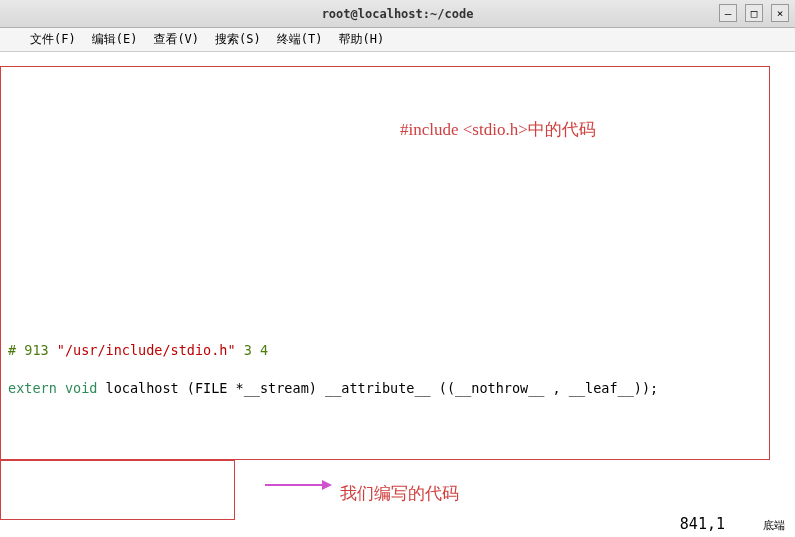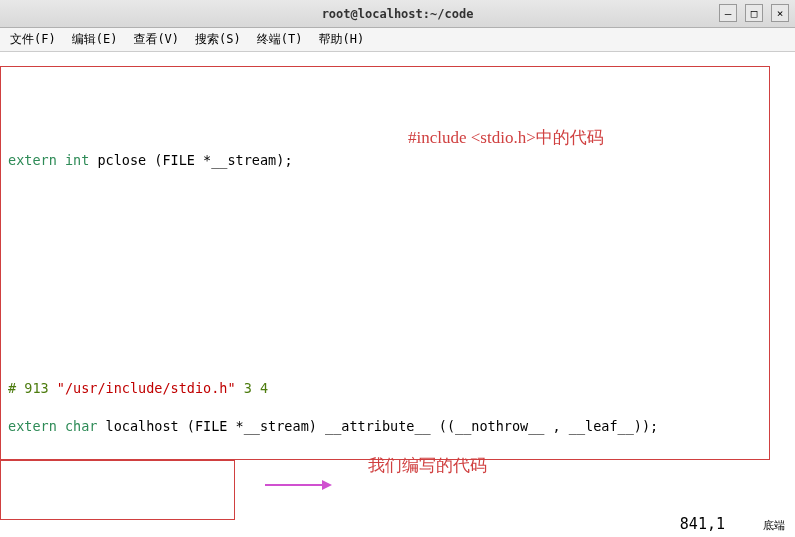--- a/index.html
+++ b/index.html
@@ -23,21 +23,21 @@
 }
 .title { font-weight: bold; font-size: 12px; color: #333; }
 .winbtns { position: absolute; right: 6px; top: 4px; display: flex; gap: 8px; }
 .winbtn { width: 18px; height: 18px; border: 1px solid #999; display: flex; align-items: center; justify-content: center; font-size: 11px; cursor: pointer; background: #e8e8e8; }
 .menubar {
   height: 24px;
   background: #f5f5f5;
   border-bottom: 1px solid #ccc;
   display: flex;
   align-items: center;
-  padding: 0 4px;
+  padding: 0 24px;
   gap: 4px;
   font-size: 12px;
 }
 .menuitem { padding: 2px 6px; cursor: pointer; }
 .editor {
   position: relative;
   padding: 4px 8px;
   font-size: 13.5px;
   line-height: 19px;
   white-space: pre;
@@ -100,48 +100,47 @@
   <span class="menuitem">编辑(E)</span>
   <span class="menuitem">查看(V)</span>
   <span class="menuitem">搜索(S)</span>
   <span class="menuitem">终端(T)</span>
   <span class="menuitem">帮助(H)</span>
 </div>
 
 <div class="editor">
 <div>&nbsp;</div>
 <div>&nbsp;</div>
-<div><span class="kw-storage">extern</span> <span class="kw-type">int</span><span> pclose (FILE *__stream);</span></div>
 <div>&nbsp;</div>
 <div>&nbsp;</div>
 <div>&nbsp;</div>
 <div>&nbsp;</div>
 <div>&nbsp;</div>
 <div><span class="num"># 913 </span><span class="fname">"/usr/include/stdio.h"</span><span class="num"> 3 4</span></div>
-<div><span class="kw-storage">extern</span> <span class="kw-type">char</span><span> localhost (FILE *__stream) __attribute__ ((__nothrow__ , __leaf__));</span></div>
+<div><span class="kw-storage">extern</span> <span class="kw-type">void</span><span> localhost (FILE *__stream) __attribute__ ((__nothrow__ , __leaf__));</span></div>
 <div>&nbsp;</div>
 <div>&nbsp;</div>
 
 
 
 
 
 
 
 
 
 
 
 
 
   
   <div class="annot1" style="left:0px; top:14px; width:770px; height:394px;"></div>
-  <div class="annot-text" style="left:400px; top:76px;margin-left:8px;">#include &lt;stdio.h&gt;中的代码</div>
+  <div class="annot-text" style="left:400px; top:68px;">#include &lt;stdio.h&gt;中的代码</div>
 
   
   <div class="annot1" style="left:0px; top:408px; width:235px; height:60px;"></div>
   <div class="arrow" style="left:265px; top:432px;"></div>
   <div class="arrowhead" style="left:322px; top:428px;"></div>
-  <div class="annot-text" style="left:340px; top:404px;margin-left:28px;">我们编写的代码</div>
+  <div class="annot-text" style="left:340px; top:432px;">我们编写的代码</div>
 </div>
 
 <div class="status">841,1</div>
 <div class="status2">底端</div>
 
 </body></html>

